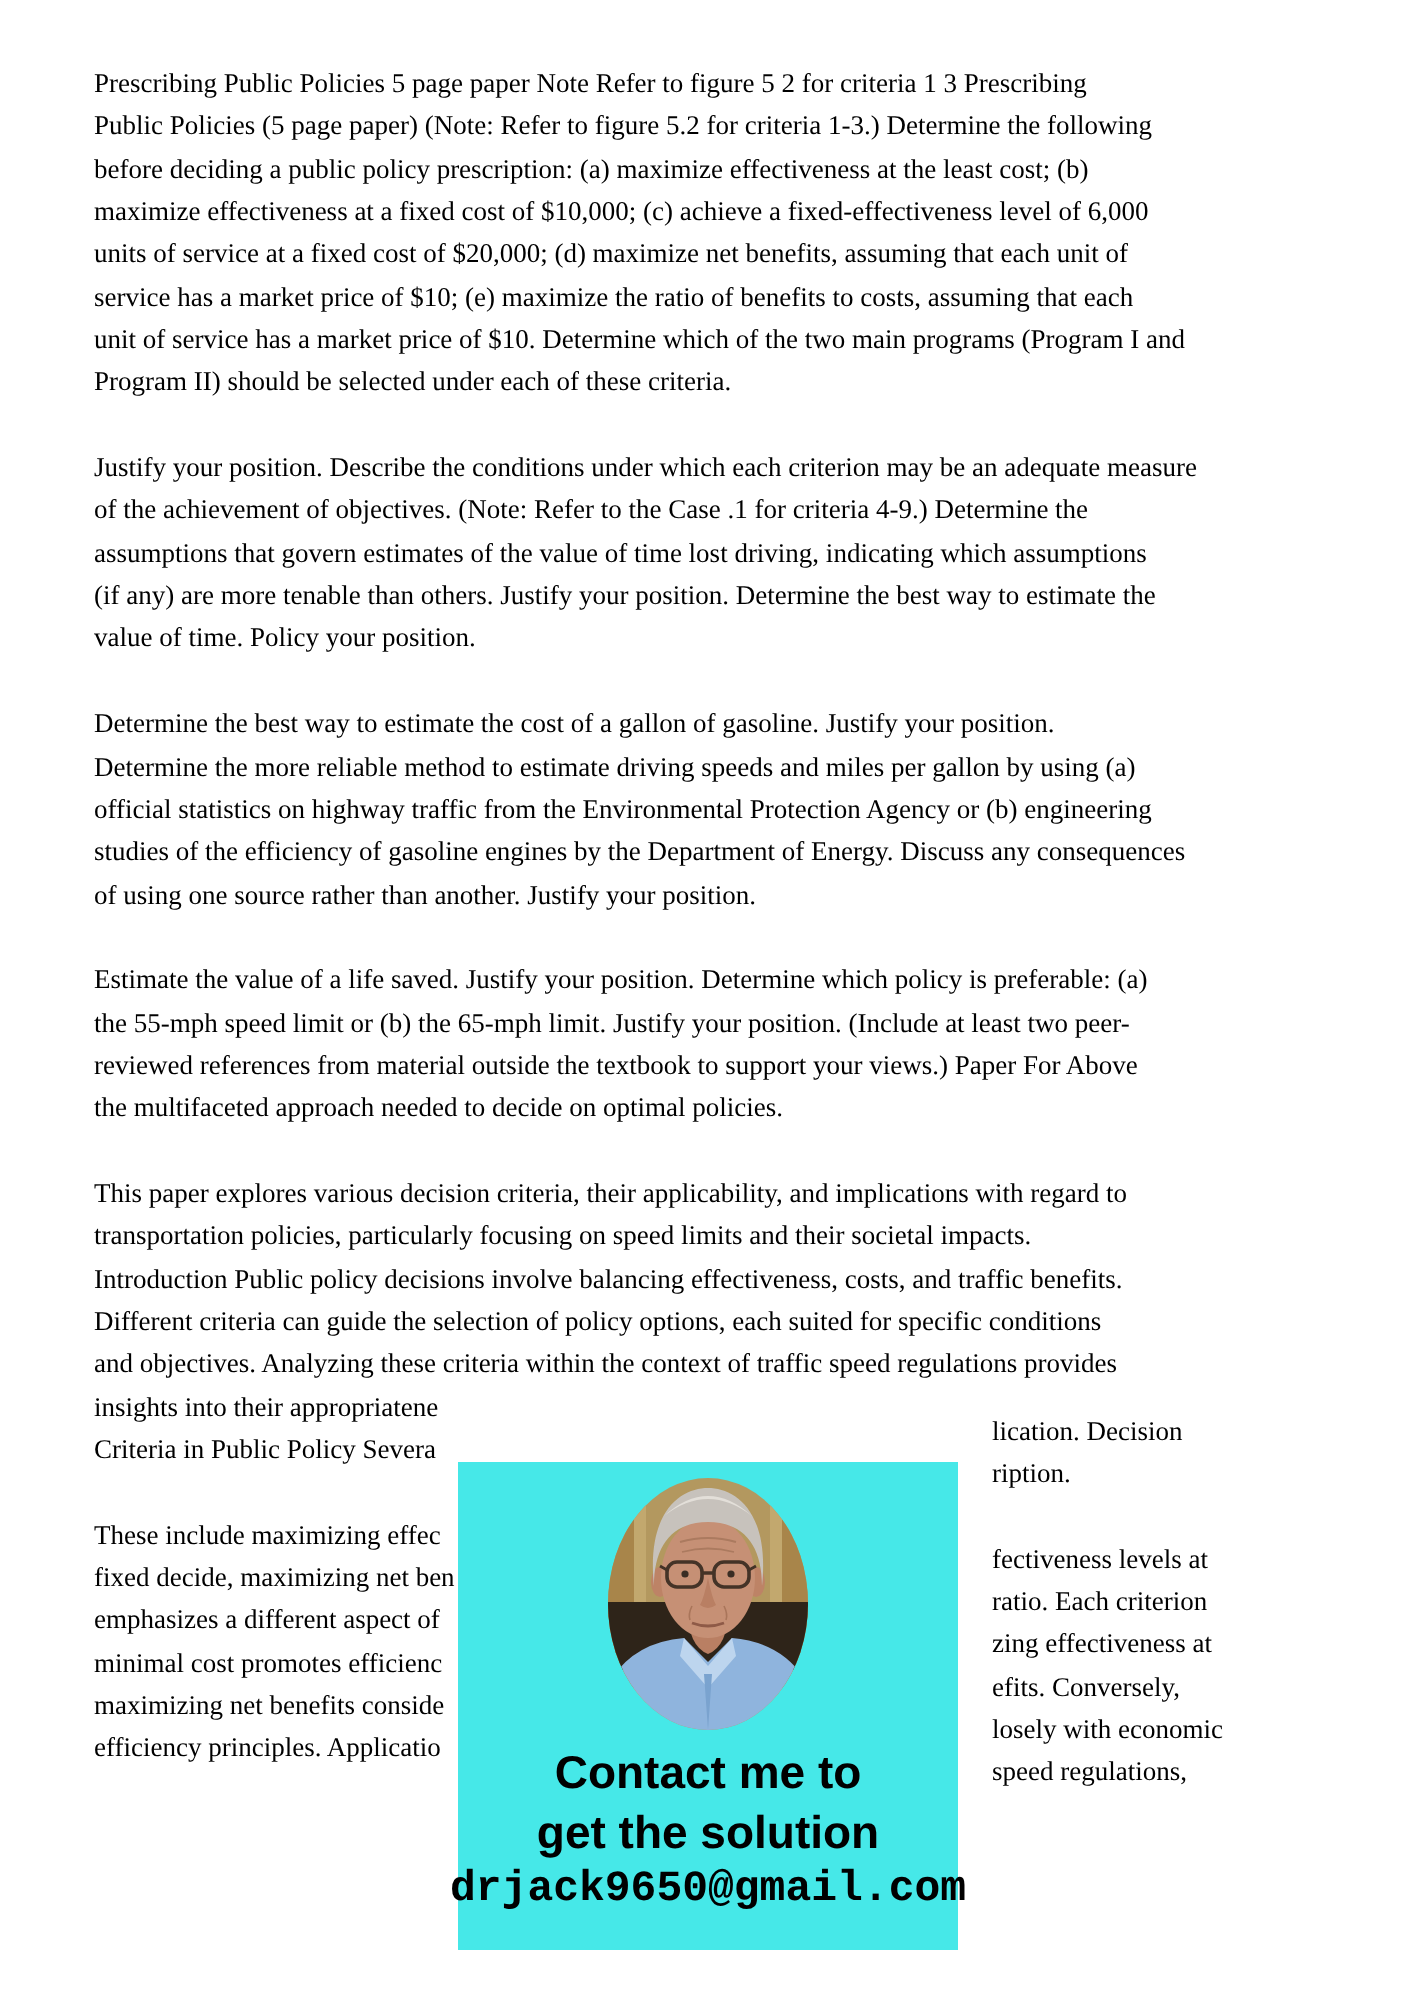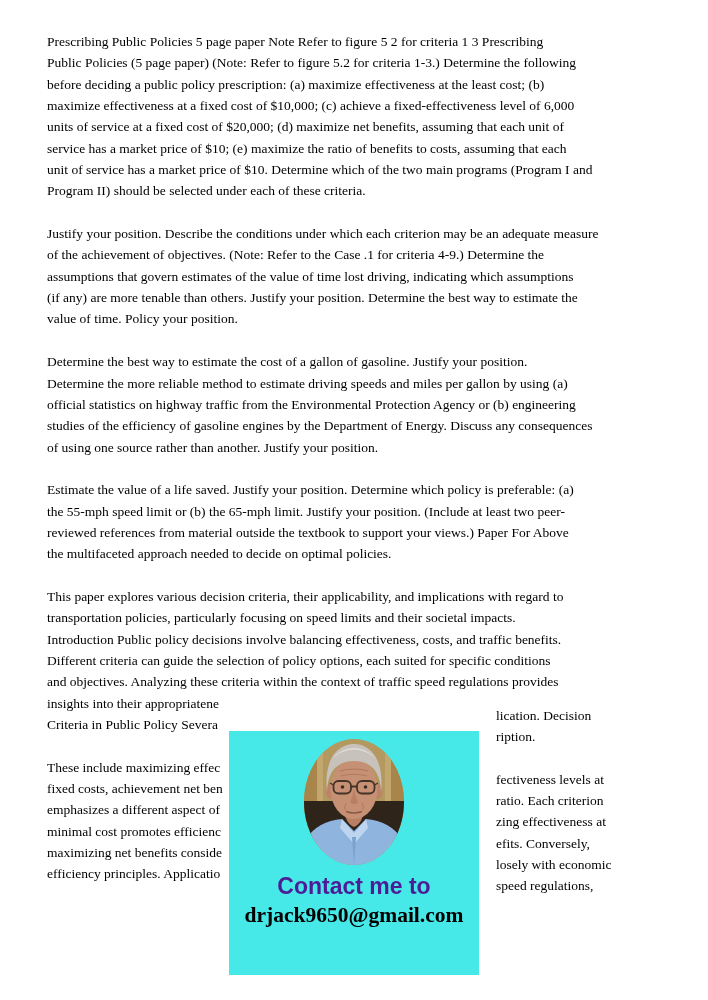--- a/index.html
+++ b/index.html
@@ -51,26 +51,26 @@
     width: 100px;
     height: 126px;
     flex: 0 0 auto;
   }
   .headline {
     margin-top: 6px;
     font-family: "Liberation Sans", sans-serif;
     font-weight: 700;
     font-size: 23px;
     line-height: 30px;
-    color: #4c1d95;
+    color: #000000;
     text-align: center;
   }
   .email {
     margin-top: 2px;
-    font-family: Liberation Serif, serif;
+    font-family: Liberation Mono, monospace;
     font-weight: 700;
     font-size: 21.5px;
     line-height: 24px;
     color: #000000;
     text-align: left;
   }
 </style>
 </head>
 <body>
 
@@ -111,21 +111,21 @@
         <div class="line">This paper explores various decision criteria, their applicability, and implications with regard to</div>
         <div class="line">transportation policies, particularly focusing on speed limits and their societal impacts.</div>
         <div class="line">Introduction Public policy decisions involve balancing effectiveness, costs, and traffic benefits.</div>
         <div class="line">Different criteria can guide the selection of policy options, each suited for specific conditions</div>
         <div class="line">and objectives. Analyzing these criteria within the context of traffic speed regulations provides</div>
         <div class="line"><span class="frag-left">insights into their appropriatene</span><span class="frag-right">lication. Decision</span></div>
         <div class="line"><span class="frag-left">Criteria in Public Policy Severa</span><span class="frag-right">ription.</span></div>
       </div>
       <div class="para">
         <div class="line"><span class="frag-left">These include maximizing effec</span><span class="frag-right">fectiveness levels at</span></div>
-        <div class="line"><span class="frag-left">fixed costs, achievement net ben</span><span class="frag-right">ratio. Each criterion</span></div>
+        <div class="line"><span class="frag-left">fixed decide, maximizing net ben</span><span class="frag-right">ratio. Each criterion</span></div>
         <div class="line"><span class="frag-left">emphasizes a different aspect of</span><span class="frag-right">zing effectiveness at</span></div>
         <div class="line"><span class="frag-left">minimal cost promotes efficienc</span><span class="frag-right">efits. Conversely,</span></div>
         <div class="line"><span class="frag-left">maximizing net benefits conside</span><span class="frag-right">losely with economic</span></div>
         <div class="line"><span class="frag-left">efficiency principles. Applicatio</span><span class="frag-right">speed regulations,</span></div>
       </div>
     </div>
 
   <div class="overlay" style="background: rgb(70, 232, 232);">
     <div class="portrait">
       <svg viewBox="0 0 100 126" width="100" height="126">
@@ -159,17 +159,18 @@
           <circle cx="38.5" cy="48" r="1.8" fill="#3a2d24"></circle>
           <circle cx="61.5" cy="48" r="1.8" fill="#3a2d24"></circle>
           <path d="M50,50 Q48,60 46,63.5 Q50,66.5 54,63.5 Q52,60 50,50 Z" fill="#b97f63"></path>
           <path d="M42,64 Q40,68 41,71 M58,64 Q60,68 59,71" stroke="#a9755a" stroke-width="0.8" fill="none"></path>
           <path d="M42,72.5 Q50,75.5 58,72.5" stroke="#8e5a47" stroke-width="1.4" fill="none"></path>
         </g>
       </svg>
     </div>
     <div class="headline">
       <div>Contact me to</div>
+      <div>get the solution</div>
     </div>
     <div class="email">drjack9650@gmail.com</div>
   </div>
 
 </div>
 
 </body></html>

